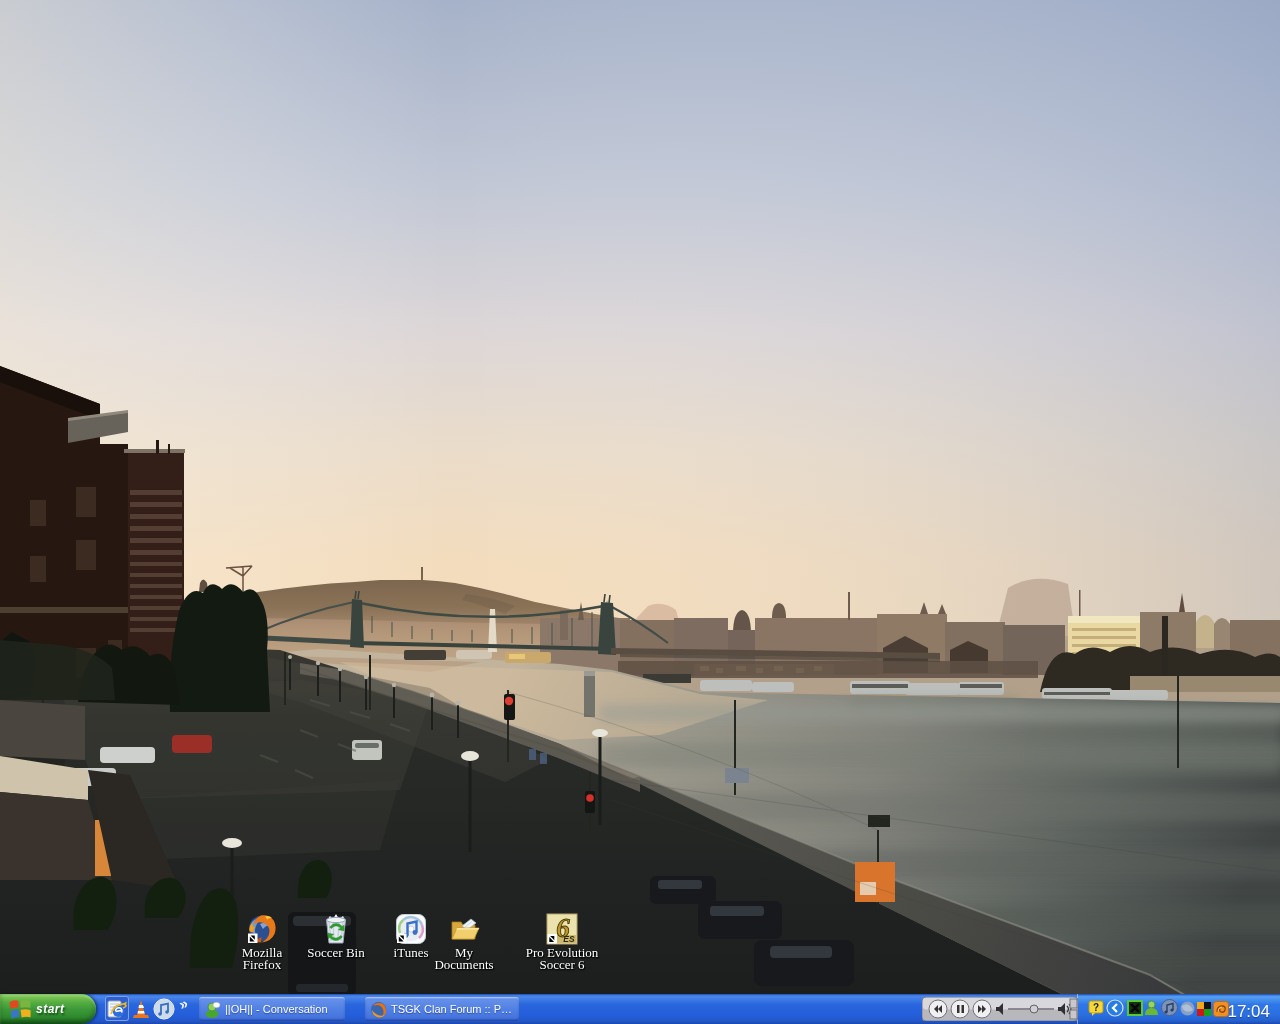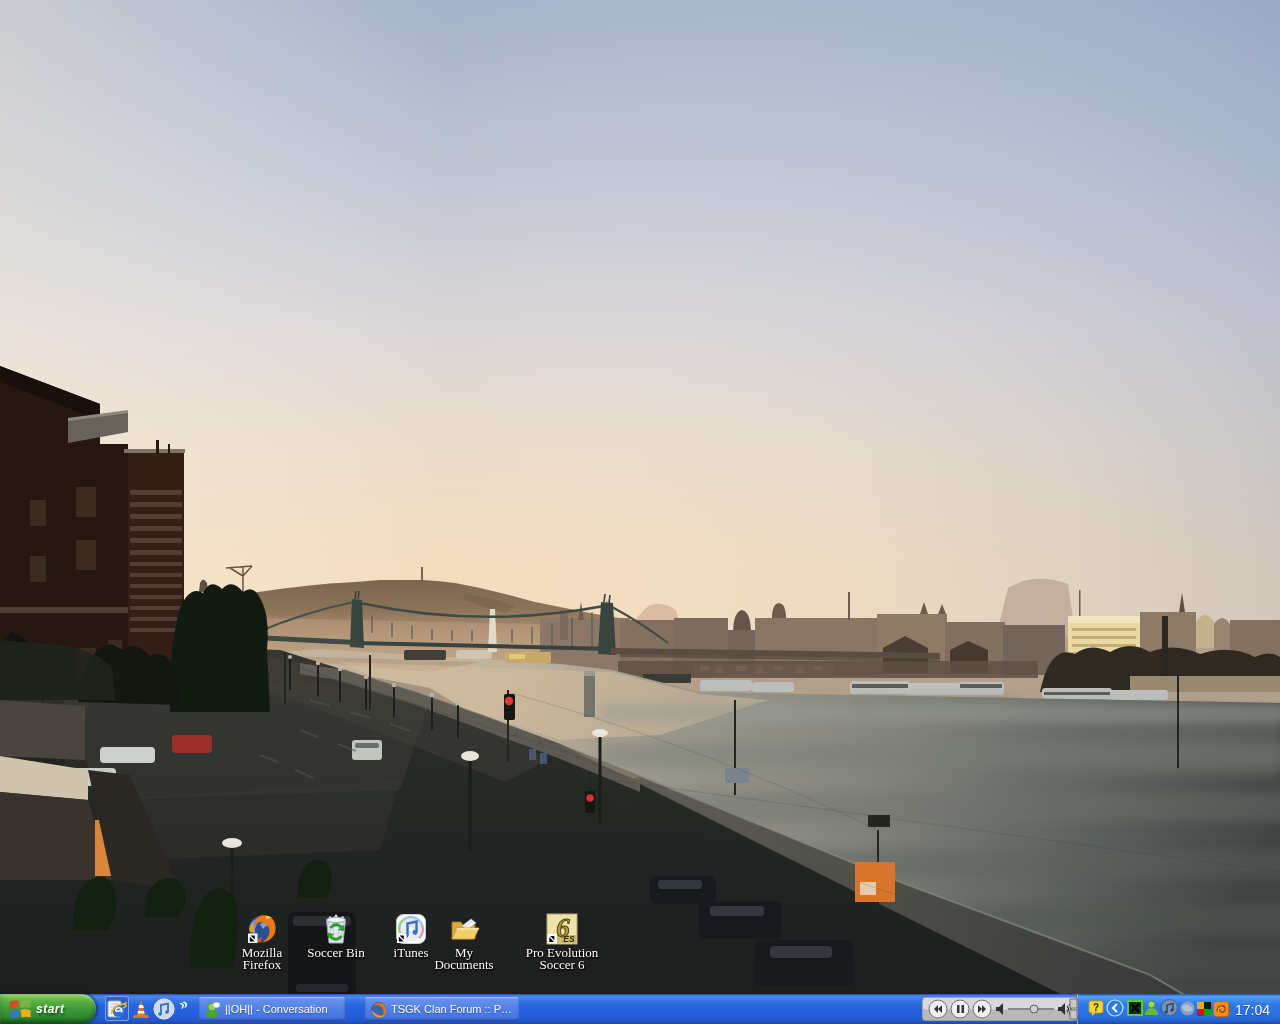--- a/index.html
+++ b/index.html
@@ -9,21 +9,21 @@
 .dlab{margin-top:2px;font-size:13px;line-height:12px;color:#fff;text-shadow:1px 1px 1px #000,0 1px 2px #000;font-family:Liberation Serif, serif;}
 #taskbar{position:absolute;left:0;top:994px;width:1280px;height:30px;background:linear-gradient(180deg,#1e47a0 0%,#3a77e0 4%,#4a86ea 9%,#2a66dd 35%,#245edb 70%,#2257c8 90%,#1c47ae 100%);}
 #startbtn{position:absolute;left:0;top:0;width:96px;height:30px;border-radius:0 15px 15px 0;background:linear-gradient(180deg,#378e33 0%,#7ec654 7%,#55ad42 28%,#3c9838 52%,#2f8a2f 78%,#216f24 94%,#1a5c1e 100%);box-shadow:inset 0 -3px 5px rgba(0,40,0,.4),inset 0 2px 2px rgba(220,255,180,.45),2px 0 3px rgba(0,0,30,.45);color:#fff;font-weight:bold;font-style:italic;font-size:12px;line-height:30px;}
 #startbtn .stxt{position:absolute;left:36px;top:0;text-shadow:1px 2px 2px rgba(0,40,0,.65);letter-spacing:0.5px;}
 #startbtn svg{position:absolute;left:8px;top:4px;}
 .qlico{position:absolute;top:3px;}
 .taskbtn{position:absolute;top:3px;height:24px;border-radius:3px;background:linear-gradient(180deg,#89a9f0 0%,#6590ea 10%,#5181e4 50%,#4674de 85%,#3a63cc 100%);box-shadow:inset 0 1px 1px rgba(255,255,255,.4),inset 0 -1px 2px rgba(10,30,90,.5);color:#fff;font-size:11px;line-height:24px;white-space:nowrap;overflow:hidden;}
 .taskbtn svg{position:absolute;left:5px;top:4px;}
 .taskbtn .tt{position:absolute;left:26px;top:0;text-shadow:0 1px 1px rgba(0,0,60,.4);}
 #tray{position:absolute;right:0;top:0;height:30px;background:linear-gradient(180deg,#1e47a0 0%,#3a77e0 4%,#55a0f0 9%,#2f77e8 35%,#2a6ee0 70%,#2460cc 90%,#1c47ae 100%);border-left:1px solid rgba(195,220,248,0.6);}
-#clock{position:absolute;right:10px;top:8px;color:#fff;font-size:14px;text-shadow:0 1px 1px rgba(0,0,60,.4);}
+#clock{position:absolute;right:10px;top:8px;color:#fff;font-size:17px;text-shadow:0 1px 1px rgba(0,0,60,.4);}
 #mediaband{position:absolute;left:922px;top:3px;}
 </style></head>
 <body>
 <div id="screen">
 <svg id="wall" width="1280" height="994" viewBox="0 0 1280 994">
 <defs>
 <filter id="soft" x="-20%" y="-20%" width="140%" height="140%">
           <feGaussianBlur stdDeviation="5"></feGaussianBlur>
         </filter>
 <linearGradient id="skyV" x1="0" y1="0" x2="0" y2="1">

